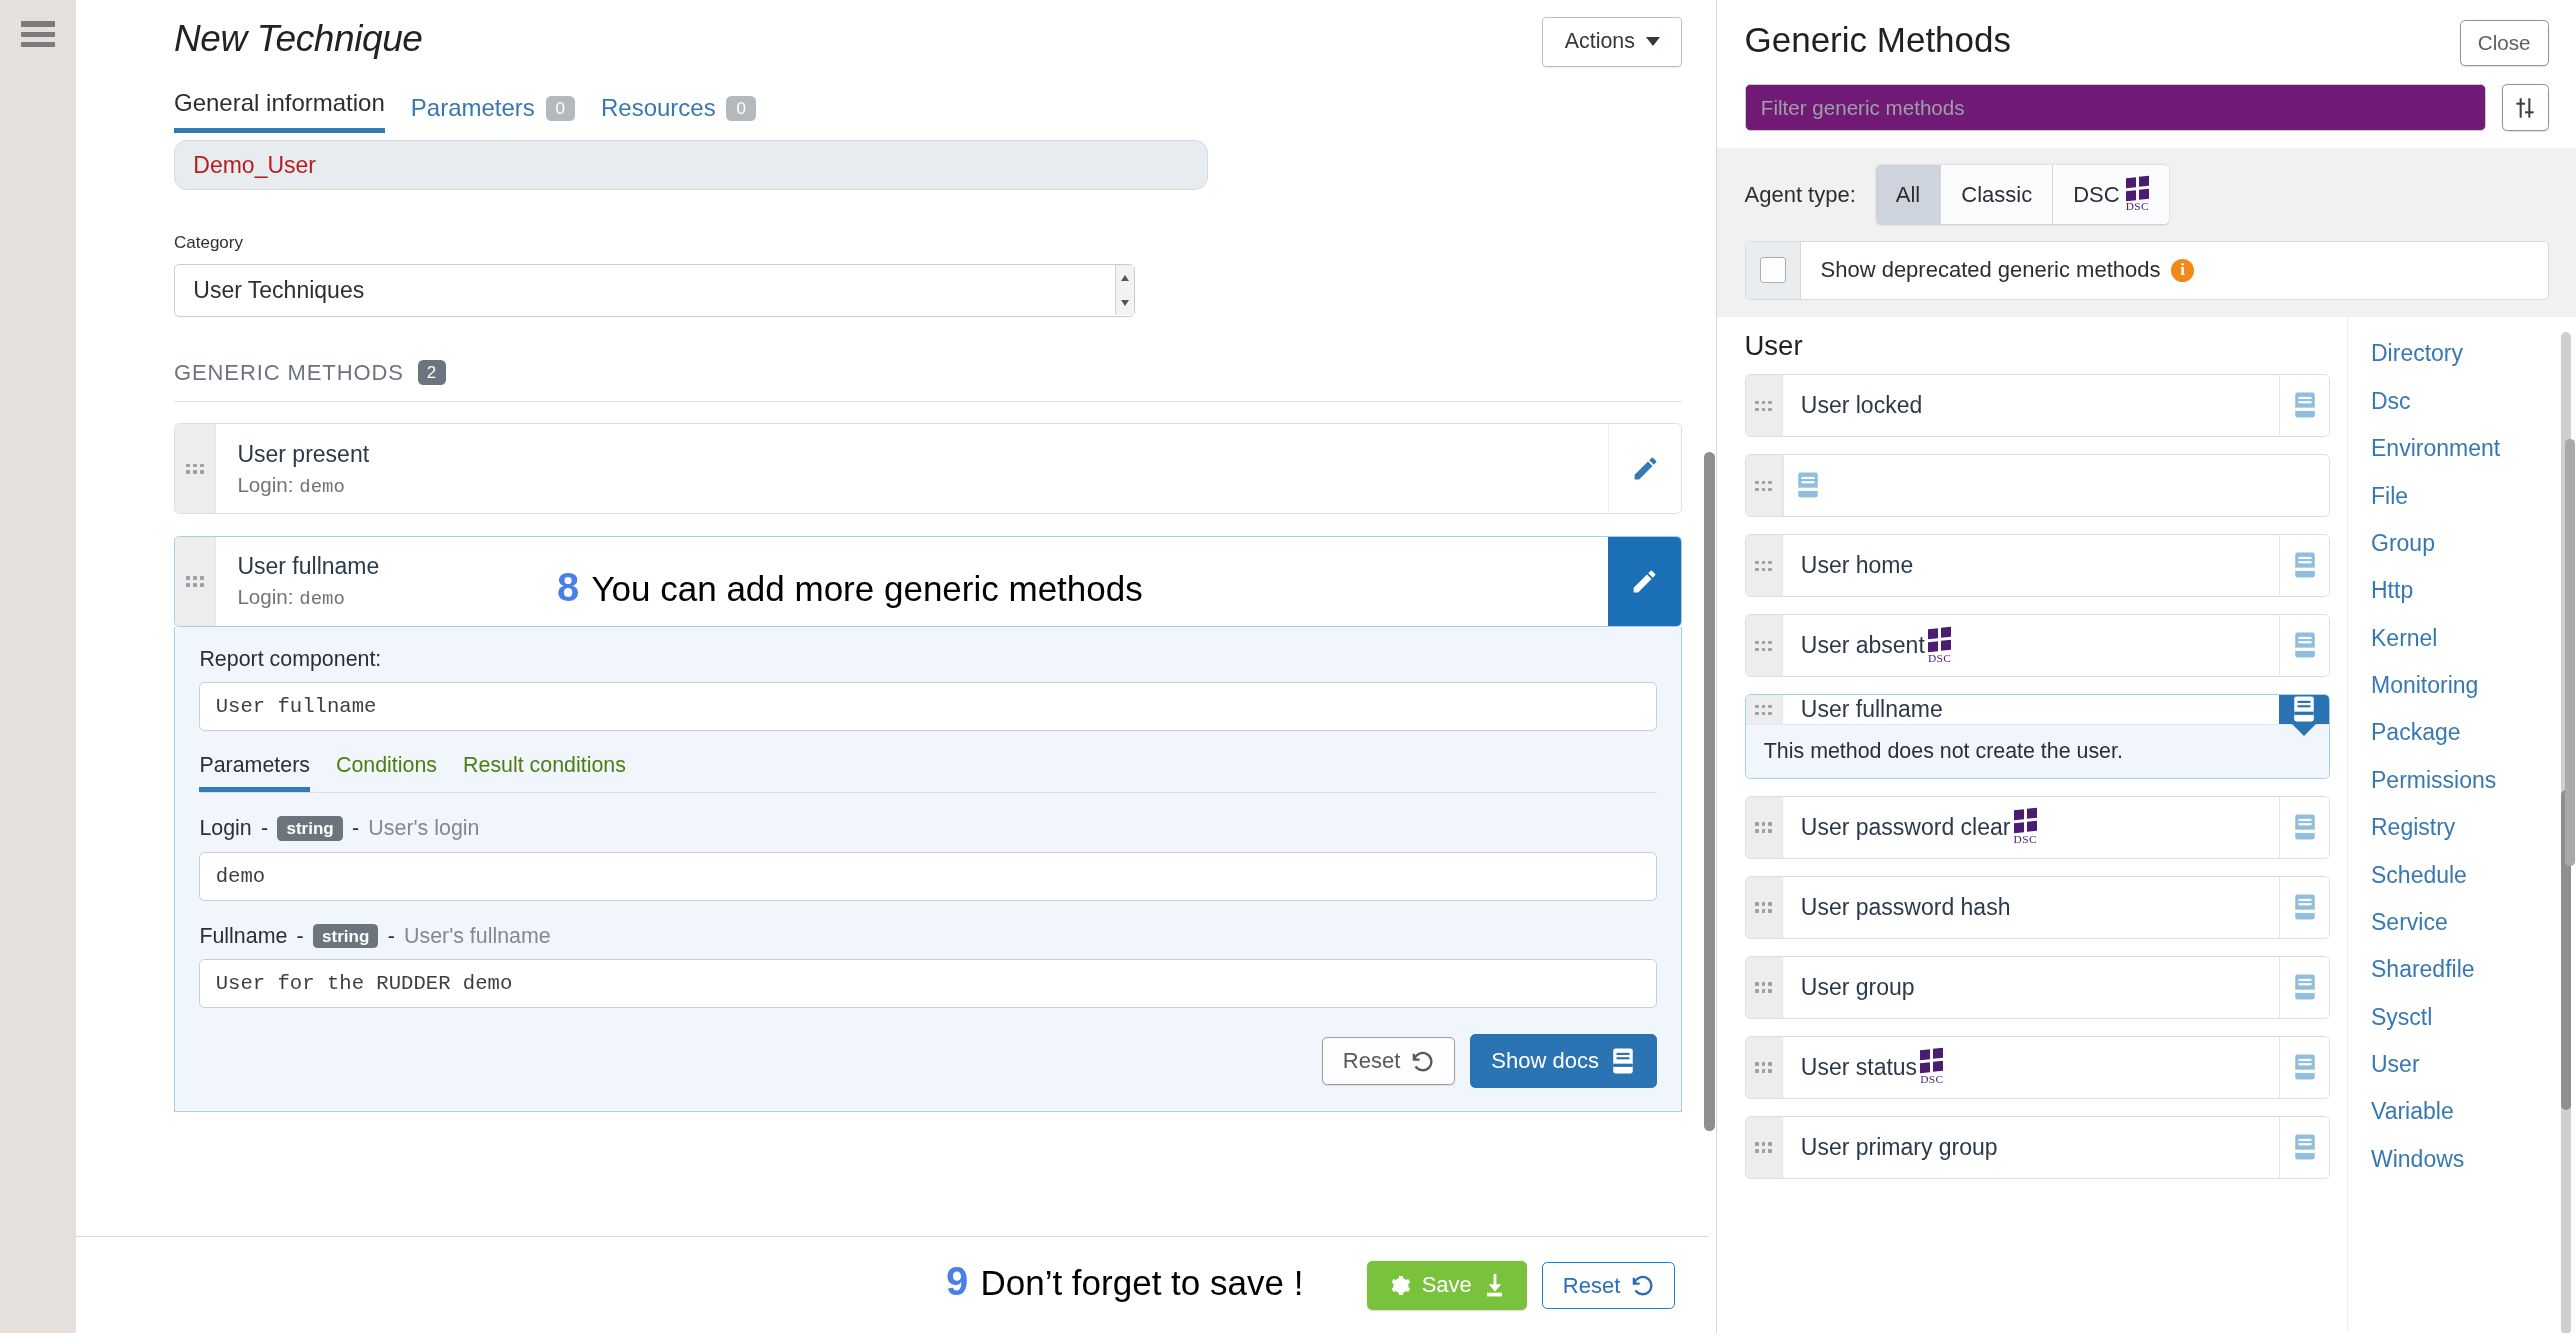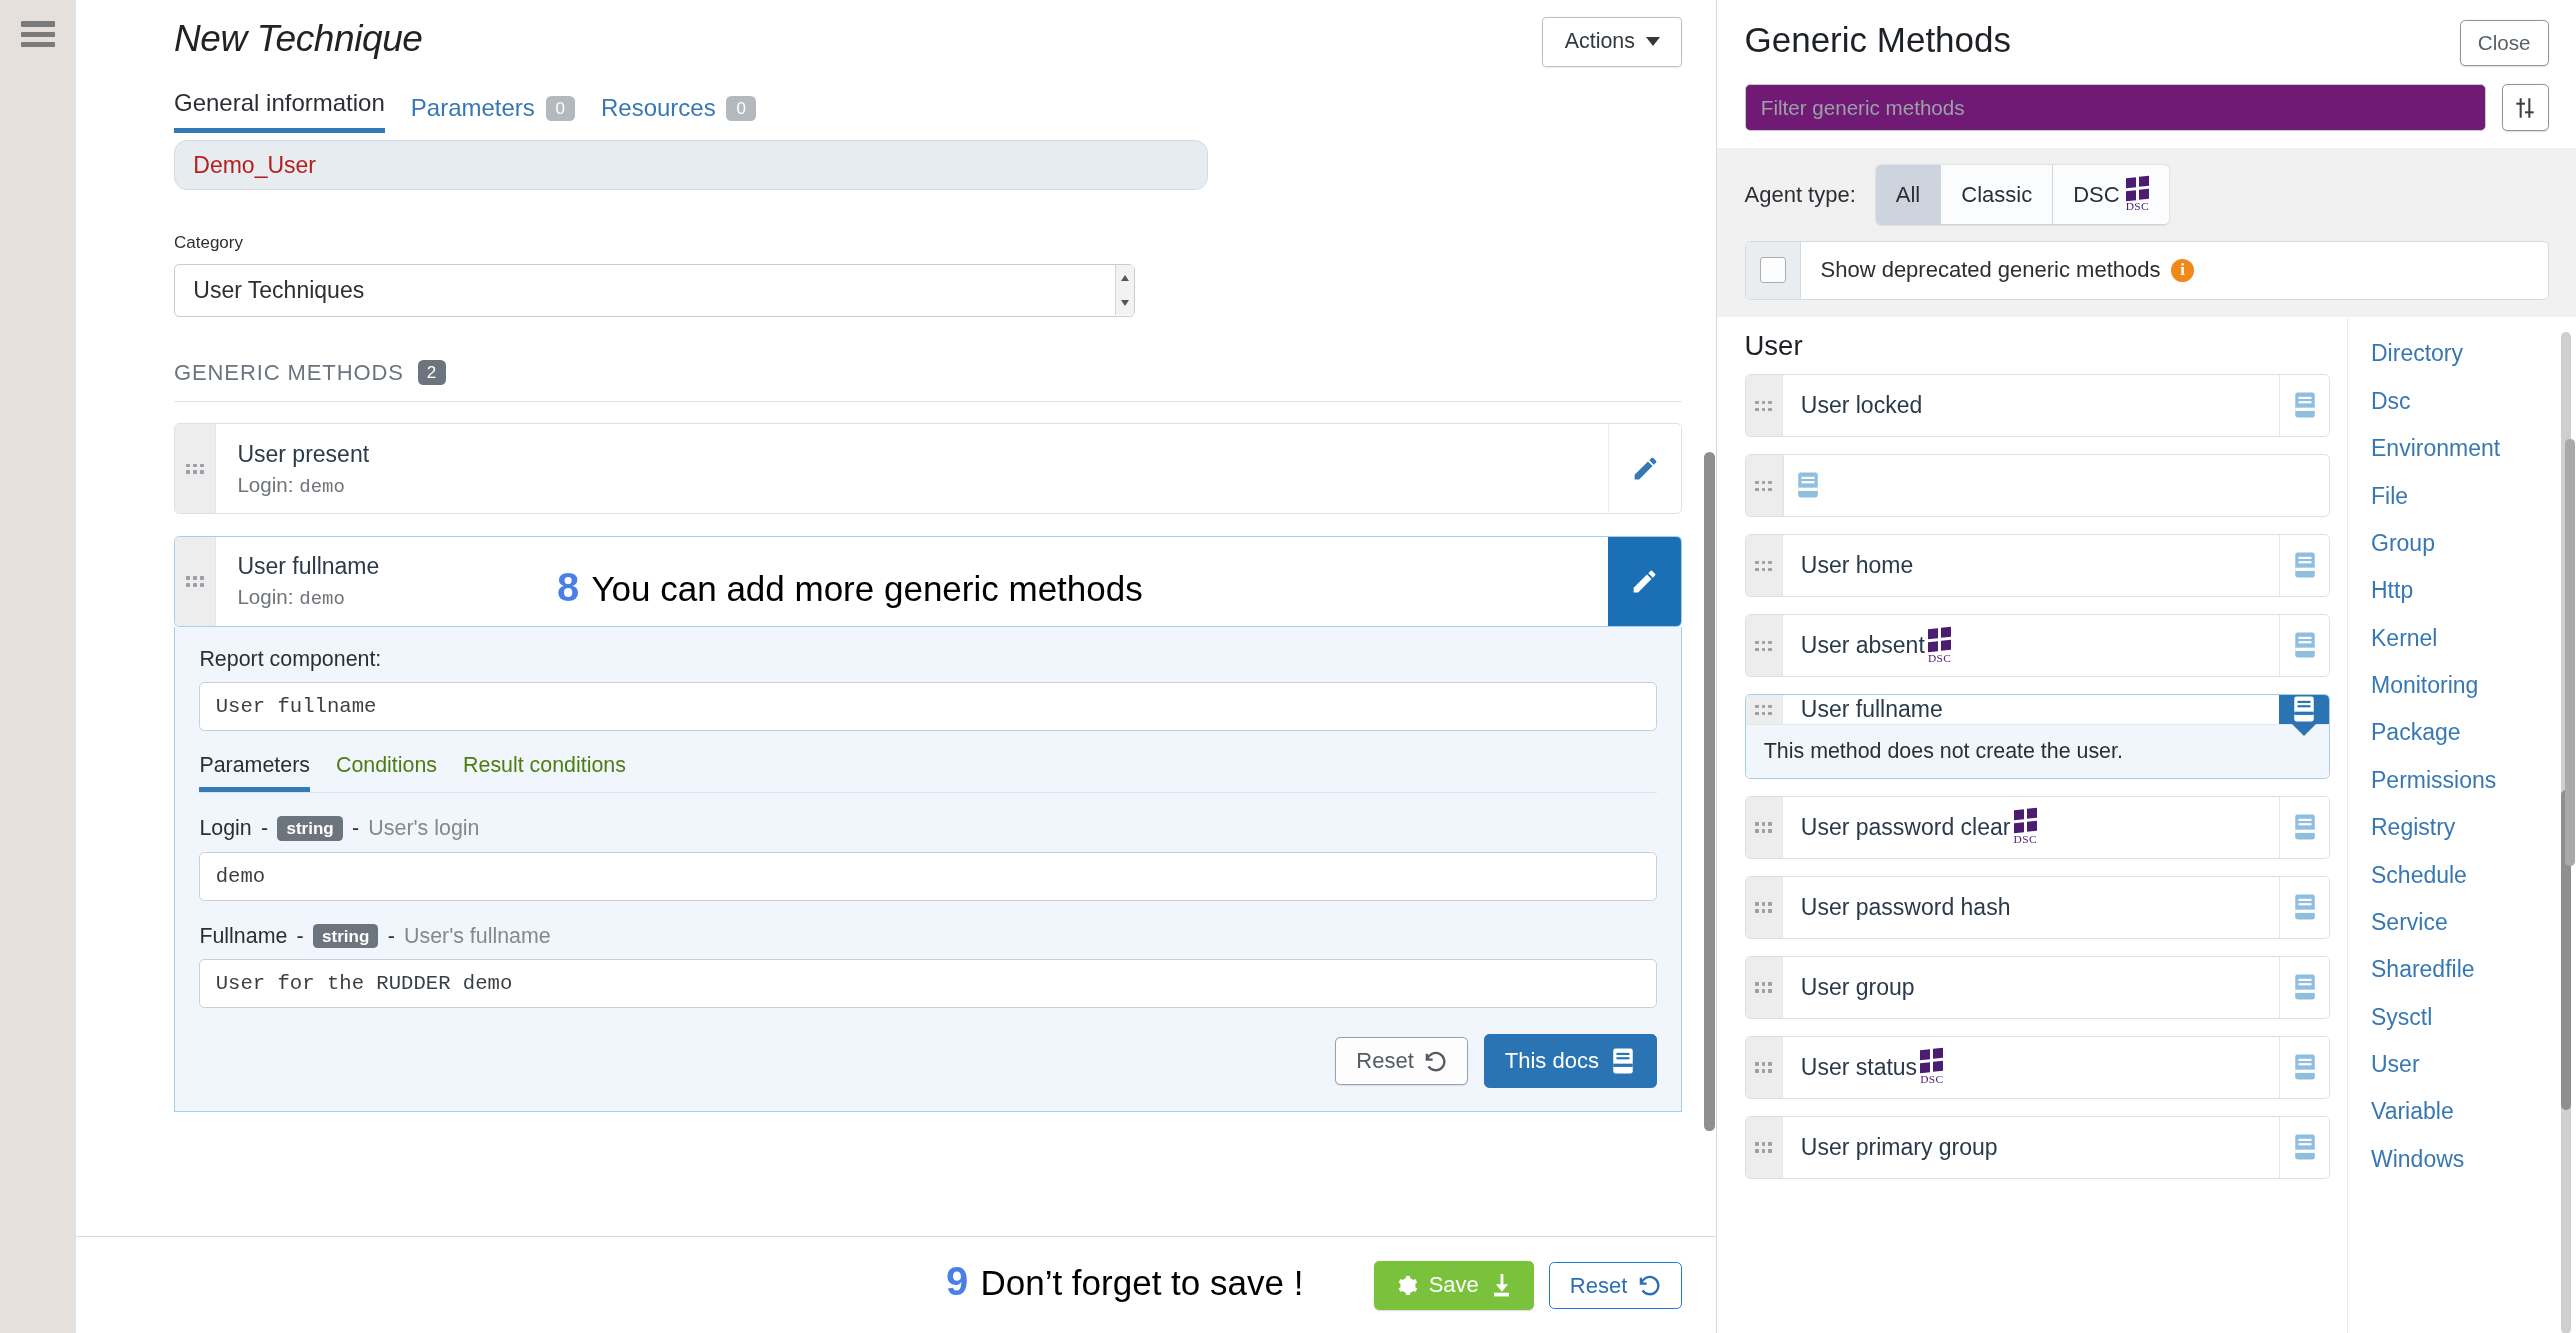--- a/index.html
+++ b/index.html
@@ -224,21 +224,21 @@
     border-radius: 5.3px; font-size: 22px; cursor: pointer;
     padding: 11.4px 20px; line-height: 1;
   }
   .btn-default { background: #fdfdfd; border: 0.8px solid #9aa0a6; color: #555b60; box-shadow: 0 0.8px 1.5px rgba(0,0,0,.1); }
   .btn-primary { background: #2a74b4; border: 0.8px solid #2a74b4; color: #ffffff; }
   .btn-green { background: #7bc23c; border: 0.8px solid #7bc23c; color: #ffffff; box-shadow: 0 0.8px 1.5px rgba(0,0,0,.15); }
   .btn-outline-blue { background: #ffffff; border: 1.5px solid #1a7ae0; color: #2b6fb5; }
 
   
   .bottombar {
-    position: absolute; left: 0; right: 0; bottom: 0; height: 98px;
+    position: absolute; left: 0; right: 7px; bottom: 0; height: 98px;
     background: #ffffff; border-top: 0.8px solid #d9d9d9;
     display: flex; align-items: center; justify-content: flex-end;
     padding: 0 34px 0 0; gap: 15.3px;
   }
 
   
   .annot {
     position: absolute; z-index: 40;
     display: flex; align-items: baseline; gap: 12.2px;
     color: #000000; white-space: nowrap;
@@ -555,21 +555,21 @@
 
         <div class="editor-actions">
           <div class="btn btn-default">
             <span>Reset</span>
             <svg width="23" height="23" viewBox="0 0 24 24" fill="none" stroke="#555b60" stroke-width="2.4">
               <path d="M3 4v6h6"></path>
                 <path d="M3.5 10a9 9 0 1 1 1.2 7"></path>
             </svg>
           </div>
           <div class="btn btn-primary">
-            <span>This docs</span>
+            <span>Show docs</span>
             <svg class="book-ico" viewBox="0 0 24 26" fill="#ffffff">
               <rect x="3" y="1" width="18" height="23" rx="2"></rect>
               <rect x="6" y="5" width="12" height="2" fill="#2a74b4"></rect>
               <rect x="6" y="9" width="12" height="2" fill="#2a74b4"></rect>
               <rect x="3" y="15" width="18" height="3" fill="#2a74b4"></rect>
             </svg>
           </div>
         </div>
       </div>
 

